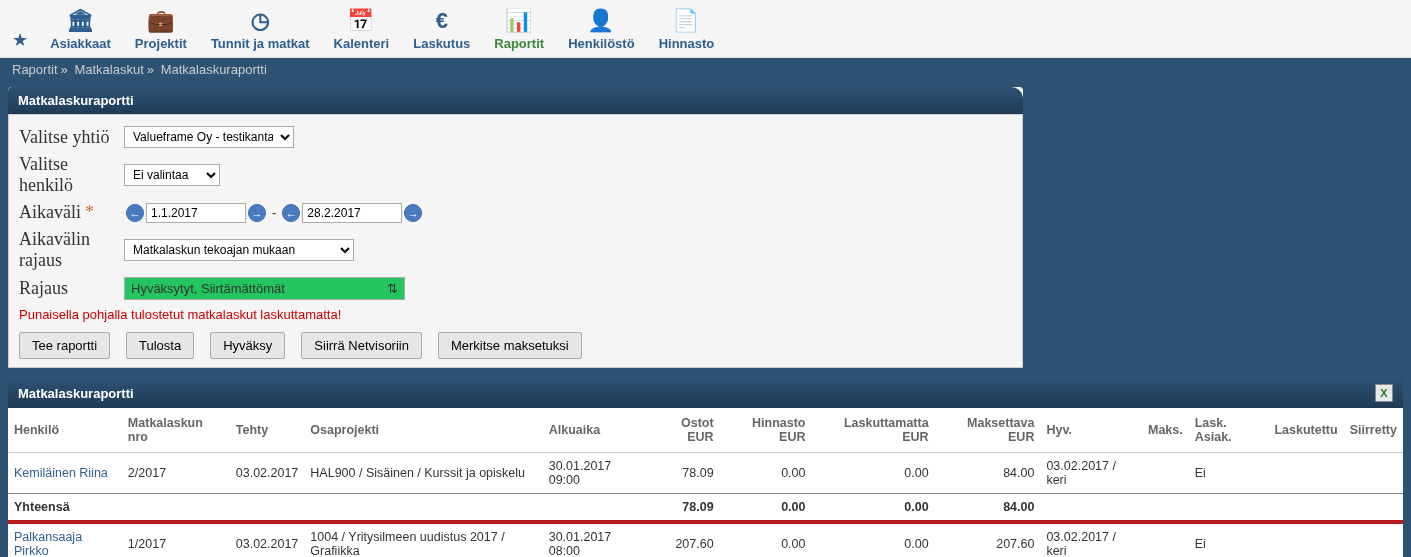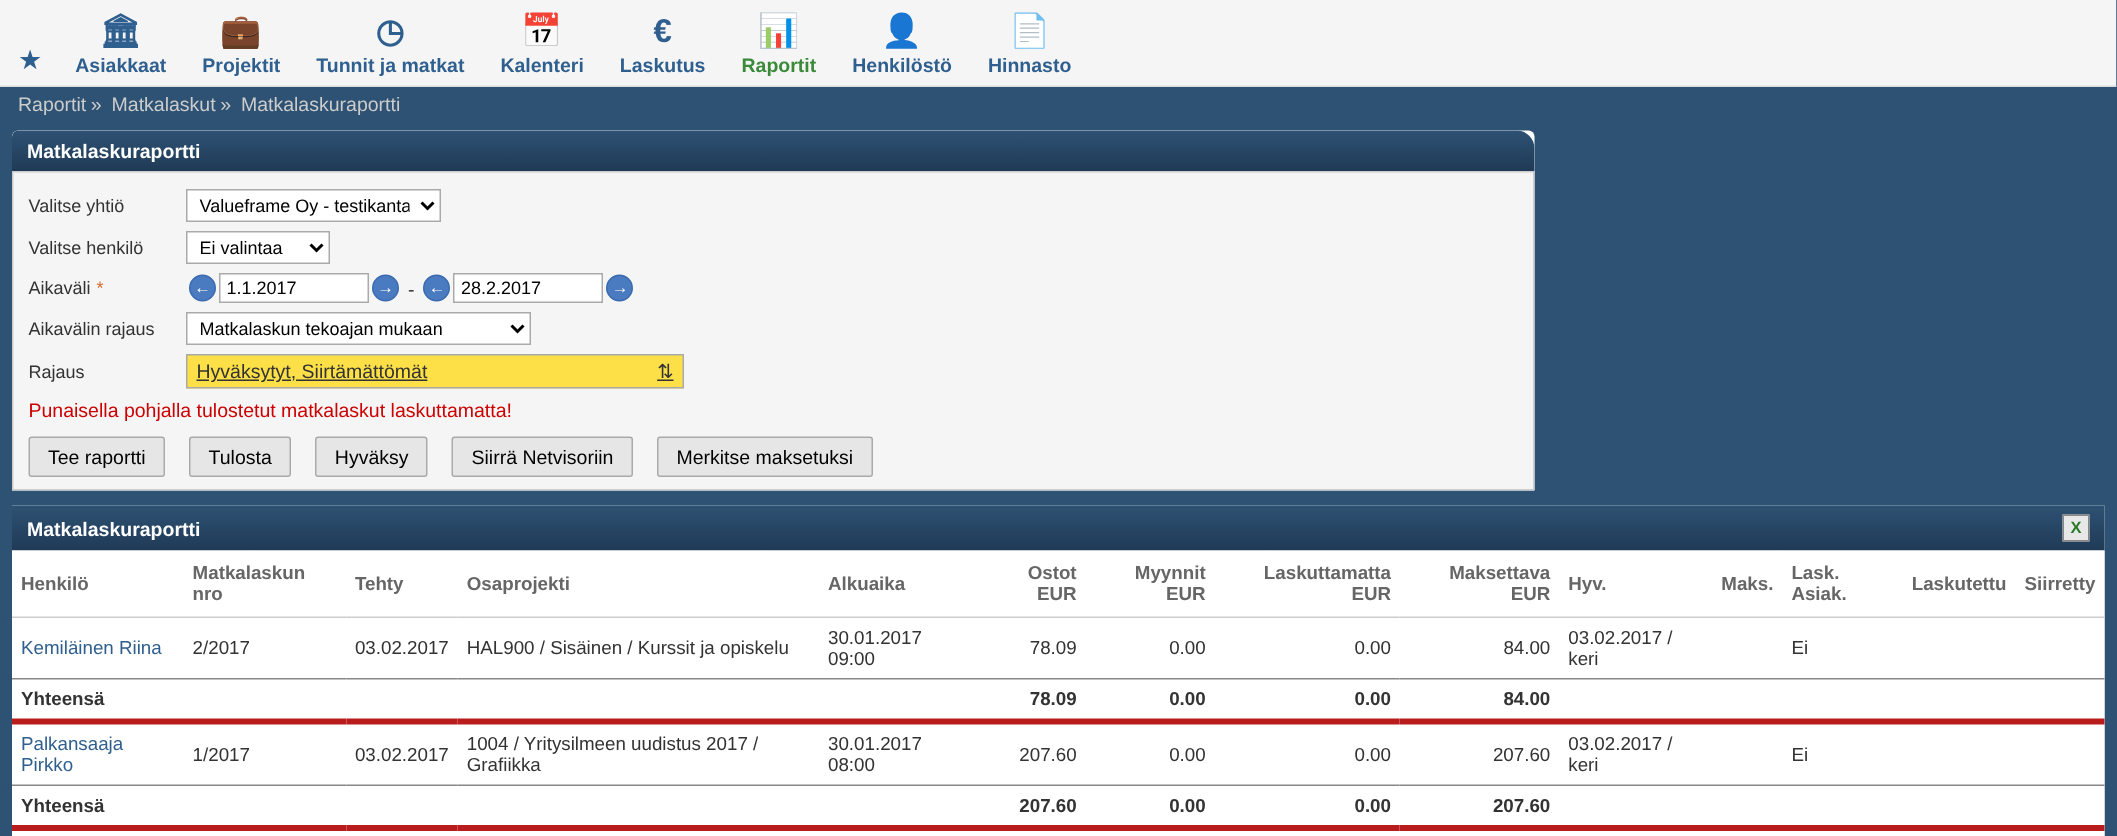--- a/index.html
+++ b/index.html
@@ -8,26 +8,26 @@
 .topnav-item { text-align: center; padding: 4px 12px 6px 12px; cursor: pointer; color: #2e5f8e; font-weight: bold; }
 .topnav-item .icon { display: block; font-size: 22px; margin-bottom: 2px; color: #2e5f8e; }
 .topnav-item.active { color: #3a8a3a; }
 .topnav-item.active .icon { color: #3a8a3a; }
 .breadcrumb { background: #2e5274; color: #ccc; padding: 4px 12px; font-size: 13px; }
 .breadcrumb span { color: #ccc; }
 .panel { margin: 6px 8px 10px 8px; background: #fff; border-radius: 4px 4px 0 0; overflow: hidden; max-width: 1015px; }
 .panel-header { background: linear-gradient(#2e5274,#1f3a55); color: #fff; font-weight: bold; padding: 6px 10px; border-top-left-radius: 4px; border-top-right-radius: 12px; }
 .panel-body { background: #f5f5f5; padding: 8px 10px; border: 1px solid #ccc; }
 .form-row { display: flex; align-items: center; padding: 3px 0; }
-.form-row .lbl { width: 105px; color: #333; font-size: 12px; }
+.form-row .lbl { width: 105px; color: #333; font-size: 18px; font-family: Liberation Serif, serif; }
 .form-row .req { color: #d66b2b; margin-left: 4px; }
 .input, select { border: 1px solid #aaa; background: #fff; font-size: 12px; padding: 2px 4px; }
 .date-input { width: 100px; }
 .arrow-btn { width: 18px; height: 18px; border-radius: 50%; background: #4a7abf; color: #fff; display: inline-flex; align-items: center; justify-content: center; font-size: 11px; margin: 0 2px; cursor: pointer; border: 1px solid #3a6aaf; }
-.select-wide { width: 332px; display: flex; justify-content: space-between; align-items: center; border: 1px solid #aaa; background: #fde047; padding: 3px 6px; cursor: pointer; text-decoration: underline; }
+.select-wide { width: 281px; display: flex; justify-content: space-between; align-items: center; border: 1px solid #aaa; background: #22c55e; padding: 3px 6px; cursor: pointer; }
 .notice { color: #c00; font-size: 13px; padding: 4px 0; }
 .btnbar { padding: 6px 0 0 0; display: flex; gap: 16px; }
 .btn { border: 1px solid #aaa; background: #e6e6e6; padding: 5px 12px; font-size: 13px; cursor: pointer; border-radius: 2px; }
 .report-panel { margin: 0 8px 12px 8px; background: #fff; }
 .report-header { background: linear-gradient(#2e5274,#1f3a55); color: #fff; font-weight: bold; padding: 6px 10px; display: flex; justify-content: space-between; align-items: center; }
 .excel-icon { width: 18px; height: 18px; background: #e8e8e8; border: 1px solid #888; display: inline-flex; align-items: center; justify-content: center; color: #2a7a2a; font-weight: bold; font-size: 11px; cursor: pointer; }
 table { width: 100%; border-collapse: collapse; background: #fff; font-size: 12.5px; }
 th { text-align: left; padding: 8px 6px; color: #666; font-weight: bold; border-bottom: 1px solid #ccc; }
 th.num, td.num { text-align: right; }
 td { padding: 6px 6px; border-bottom: 1px solid #888; }
@@ -108,21 +108,21 @@
   </div>
   <table>
     <thead>
       <tr>
         <th>Henkilö</th>
         <th>Matkalaskun nro</th>
         <th>Tehty</th>
         <th>Osaprojekti</th>
         <th>Alkuaika</th>
         <th class="num">Ostot EUR</th>
-        <th class="num">Myynnit EUR</th>
+        <th class="num">Hinnasto EUR</th>
         <th class="num">Laskuttamatta EUR</th>
         <th class="num">Maksettava EUR</th>
         <th>Hyv.</th>
         <th>Maks.</th>
         <th>Lask. Asiak.</th>
         <th>Laskutettu</th>
         <th>Siirretty</th>
       </tr>
     </thead>
     <tbody>

